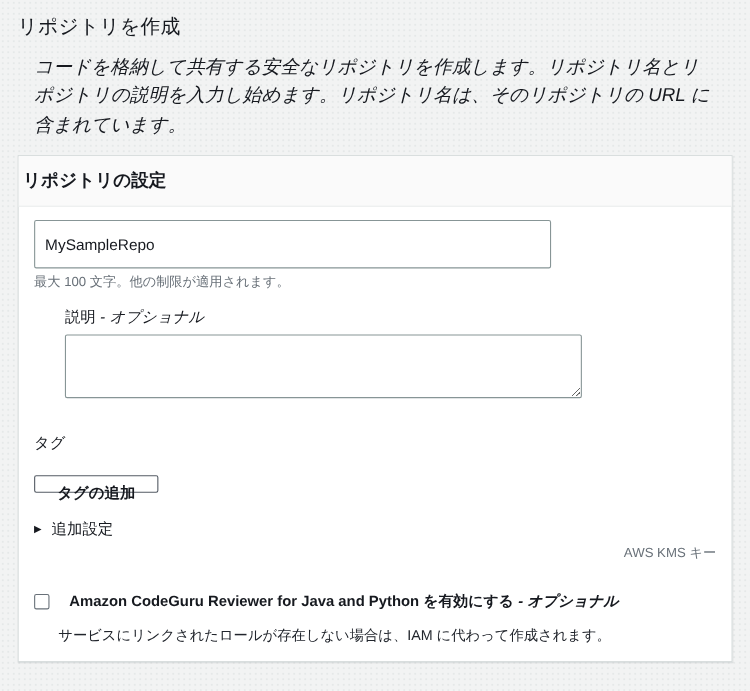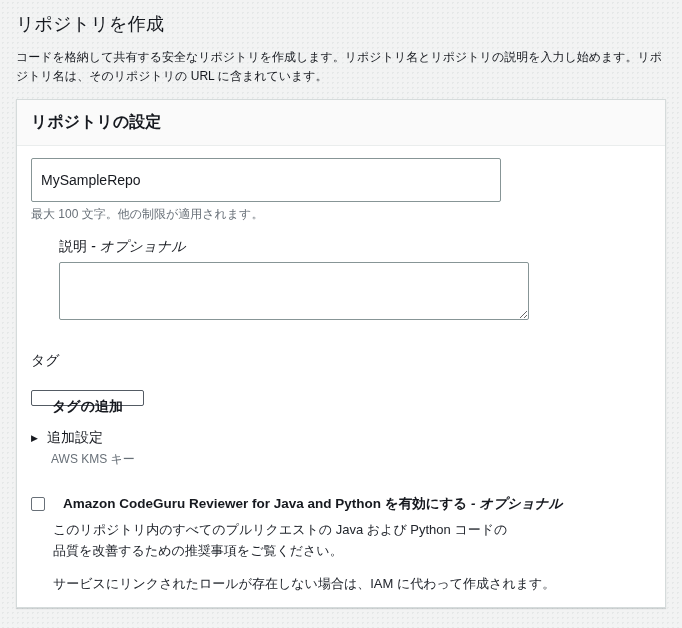--- a/index.html
+++ b/index.html
@@ -12,34 +12,34 @@
     background-image: radial-gradient(#e5e8e8 1px, rgba(0,0,0,0) 1px);
     background-size: 5px 5px;
   }
   .page { padding: 6px 16px 0; }
 
   h1.page-title {
     font-size: 18px; font-weight: 400; margin: 6px 0 12px; color: #16191f;
     letter-spacing: 0.2px;
   }
   p.page-desc {
-    font-size: 12px; line-height: 1.55; margin: 0 0 14px;
-    max-width: 652px; color: #16191f;
+    font-size: 17px; line-height: 1.55; margin: 0 15px 14px;
+    max-width: 652px; color: #16191f; font-style: italic;
   }
 
   .panel {
     background: #ffffff;
     border: 1px solid #d5dbdb;
     border-radius: 0;
     box-shadow: 0 1px 1px 0 rgba(0,28,36,.15);
   }
   .panel-header {
     background: #fafafa;
     border-bottom: 1px solid #eaeded;
-    padding: 12px 14px;
+    padding: 12px 4px;
   }
   .panel-header h2 { margin: 0; font-size: 16px; font-weight: 700; color: #16191f; }
   .panel-body { padding: 12px 14px 14px; }
 
   .field-label { display: block; font-size: 14px; color: #16191f; margin: 2px 0 6px; }
   .optional { font-style: italic; margin-left: 4px; }
 
   .text-input {
     display: block; width: 470px; height: 44px;
     border: 1px solid #879596; border-radius: 2px;
@@ -71,21 +71,21 @@
     cursor: pointer;
   }
 
   .expander {
     margin-top: 14px;
     display: flex; align-items: center; gap: 9px;
     cursor: pointer;
   }
   .tri { font-size: 9px; color: #16191f; line-height: 1; }
   .expander-label { font-size: 14px; font-weight: 400; color: #16191f; }
-  .expander-sub { margin: 4px 0 0 20px; font-size: 12px; color: #687078; }
+  .expander-sub { margin: 4px 0 0 20px; font-size: 12px; color: #687078; text-align: right; }
 
   .checkbox-row {
     margin-top: 27px;
     display: flex; align-items: flex-start; gap: 18px;
   }
   .checkbox {
     flex: none; width: 14px; height: 14px; margin-top: 2px;
     border: 1px solid #687078; border-radius: 2px; background: #fff;
     cursor: pointer;
   }
@@ -129,19 +129,18 @@
       <div class="expander">
         <span class="tri">▶</span>
         <span class="expander-label">追加設定</span>
       </div>
       <div class="expander-sub">AWS KMS キー</div>
 
       <div class="checkbox-row">
         <span class="checkbox"></span>
         <label class="checkbox-label"><span>Amazon CodeGuru Reviewer for Java and Python を有効にする</span><span class="optional">- オプショナル</span></label>
       </div>
-      <p class="checkbox-desc">このリポジトリ内のすべてのプルリクエストの Java および Python コードの品質を改善するための推奨事項をご覧ください。</p>
       <p class="checkbox-note">サービスにリンクされたロールが存在しない場合は、IAM に代わって作成されます。</p>
 
     </div>
   </section>
 
 </div>
 
 </body></html>

